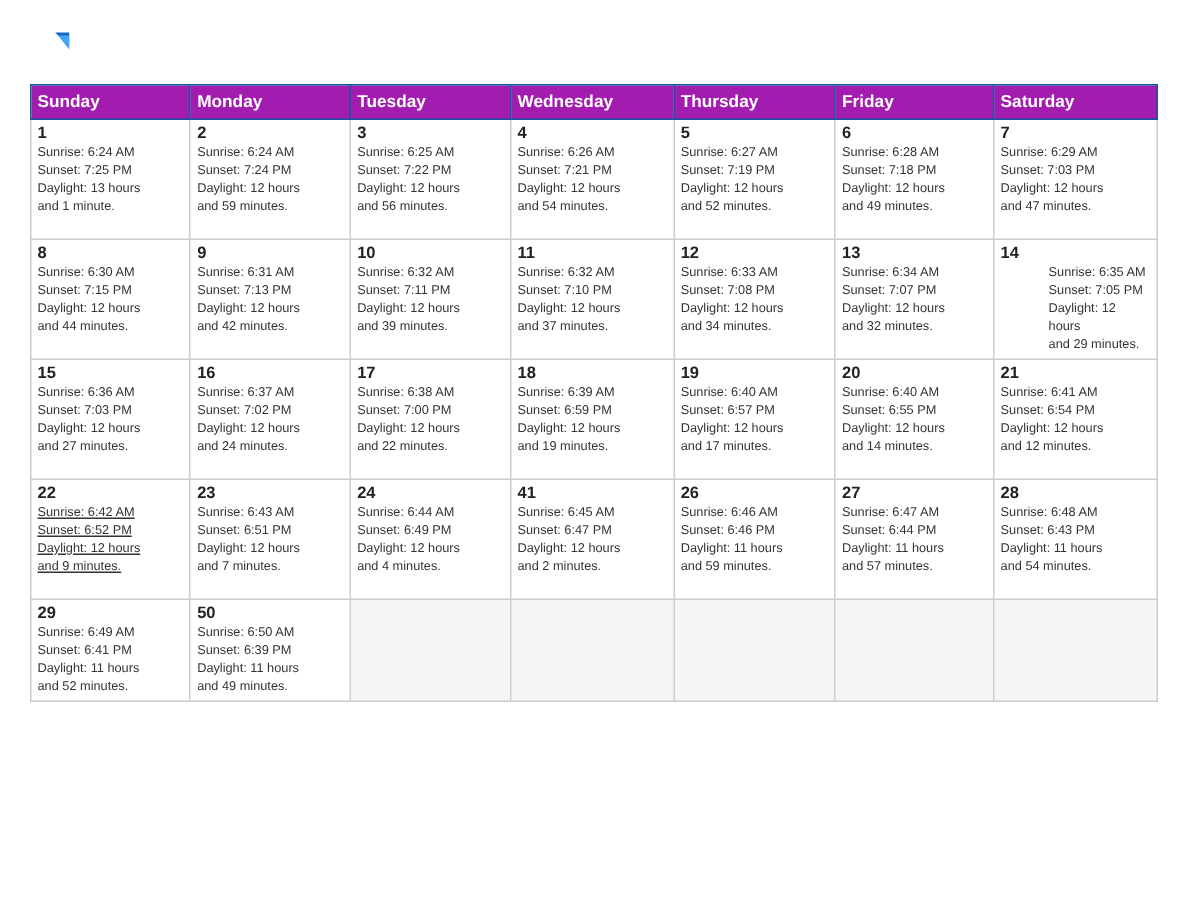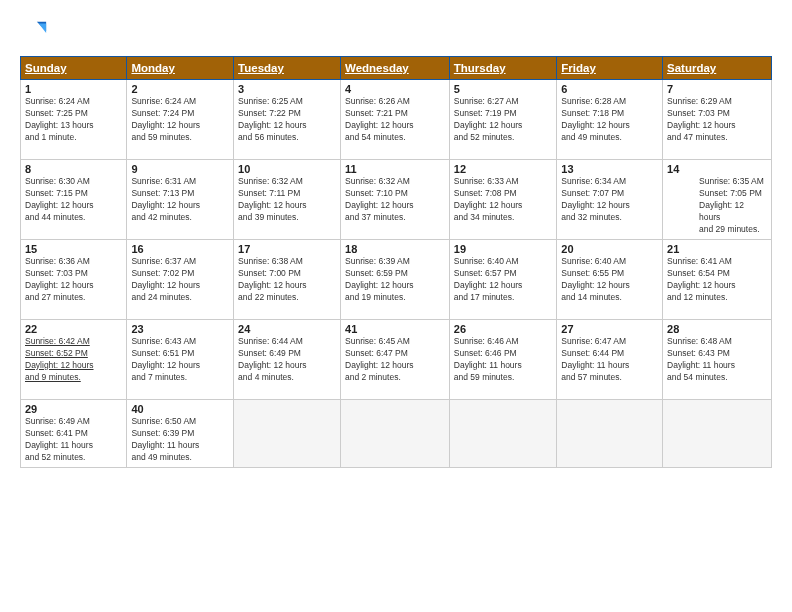--- a/index.html
+++ b/index.html
@@ -50,28 +50,27 @@
     }
     .subtitle {
       font-size: 13px;
       color: #555;
     }
     .calendar {
       width: 100%;
       border-collapse: collapse;
     }
     .calendar th {
-      background: #a16207;
+      background: #a21caf;
       color: #fff;
       font-size: 11.5px;
       font-weight: bold;
       padding: 5px 4px;
       text-align: left;
       border: 1px solid #1255a0;
-      text-decoration: underline;
     }
     .calendar td {
       border: 1px solid #ccc;
       vertical-align: top;
       padding: 3px 4px;
       width: 113px;
       font-size: 9px;
       color: #333;
       background: #fff;
       height: 80px;
@@ -336,21 +335,21 @@
         </tr>
         <tr class="last-row">
           <td>
             <span class="day-num">29</span>
             <div class="day-info" style="white-space: pre-line;">Sunrise: 6:49 AM
 Sunset: 6:41 PM
 Daylight: 11 hours
 and 52 minutes.</div>
           </td>
           <td>
-            <span class="day-num">40</span>
+            <span class="day-num">50</span>
             <div class="day-info" style="white-space: pre-line;">Sunrise: 6:50 AM
 Sunset: 6:39 PM
 Daylight: 11 hours
 and 49 minutes.</div>
           </td>
           <td class="empty"></td>
           <td class="empty"></td>
           <td class="empty"></td>
           <td class="empty"></td>
           <td class="empty"></td>

